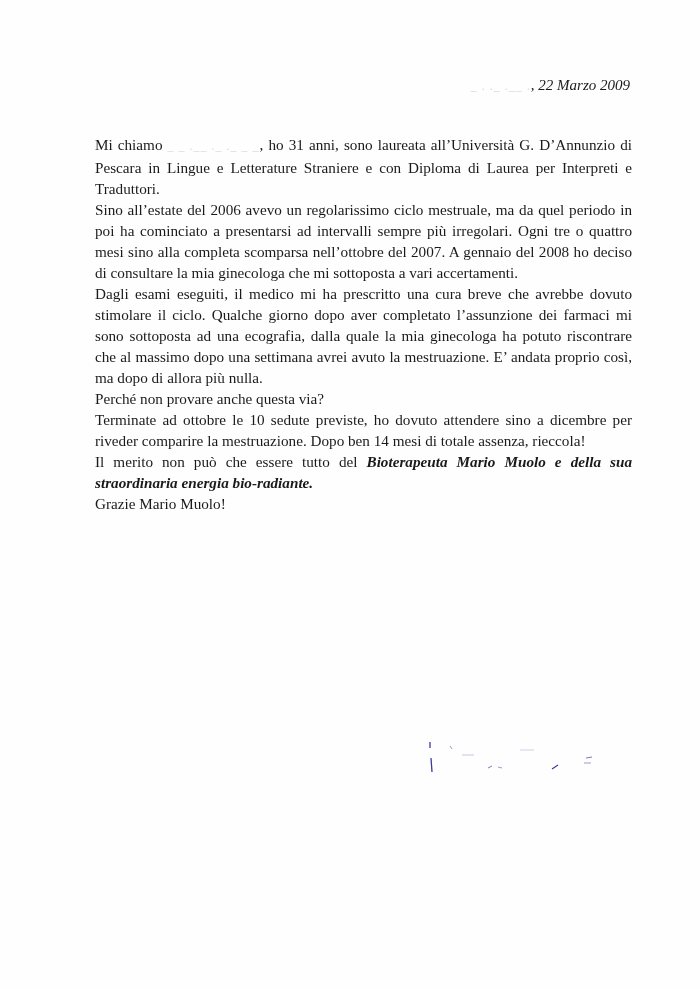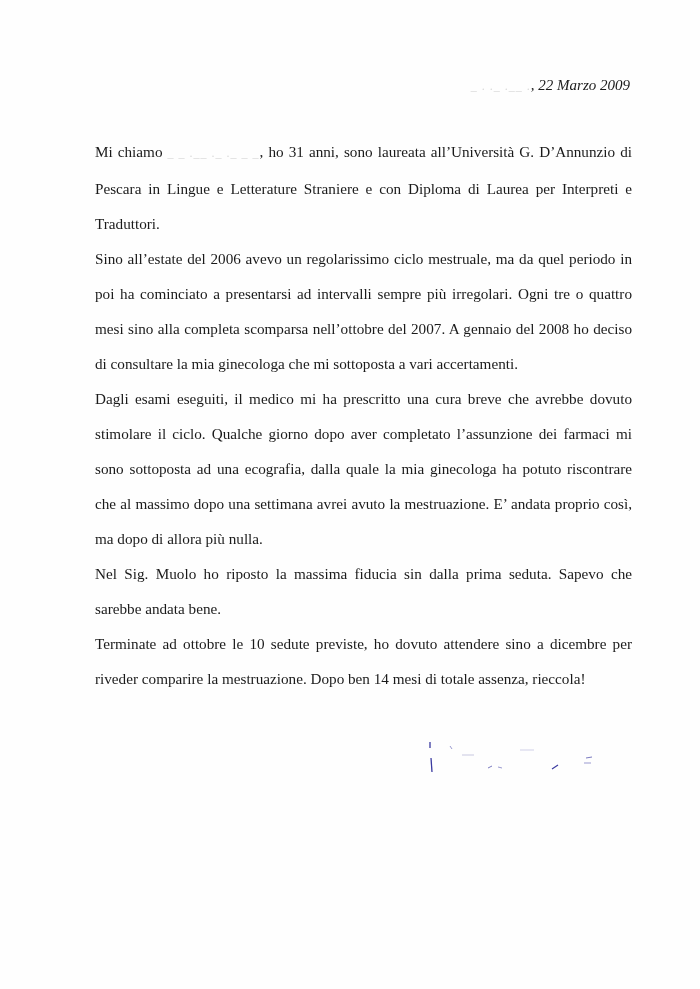--- a/index.html
+++ b/index.html
@@ -36,21 +36,21 @@
       font-style: normal;
       font-size: 12px;
       vertical-align: baseline;
     }
     .body-text {
       position: absolute;
       left: 95px;
       width: 537px;
       top: 134px;
       font-size: 15.2px;
-      line-height: 35px;
+      line-height: 21px;
       text-align: justify;
     }
     .body-text p {
       margin: 0;
     }
     .emph {
       font-weight: bold;
       font-style: italic;
     }
     .signature {
@@ -67,22 +67,24 @@
 <div class="page">
 
   <div class="dateline">
     <span class="redacted">_ . ._ .__ .</span><span>, 22 Marzo 2009</span>
   </div>
 
   <div class="body-text">
     <p><span>Mi chiamo </span><span class="redacted">_ _ .__ ._ ._ _ _</span><span>, ho 31 anni, sono laureata all’Università G. D’Annunzio di Pescara in Lingue e Letterature Straniere e con Diploma di Laurea per Interpreti e Traduttori.</span></p>
     <p>Sino all’estate del 2006 avevo un regolarissimo ciclo mestruale, ma da quel periodo in poi ha cominciato a presentarsi ad intervalli sempre più irregolari. Ogni tre o quattro mesi sino alla completa scomparsa nell’ottobre del 2007. A gennaio del 2008 ho deciso di consultare la mia ginecologa che mi sottoposta a vari accertamenti.</p>
     <p>Dagli esami eseguiti, il medico mi ha prescritto una cura breve che avrebbe dovuto stimolare il ciclo. Qualche giorno dopo aver completato l’assunzione dei farmaci mi sono sottoposta ad una ecografia, dalla quale la mia ginecologa ha potuto riscontrare che al massimo dopo una settimana avrei avuto la mestruazione. E’ andata proprio così, ma dopo di allora più nulla.</p>
-    <p>Nel Sig. Muolo ho riposto la massima fiducia sin dalla prima seduta. Sapevo che sarebbe andata bene.</p>
+    <p>Perché non provare anche questa via?</p>
     <p>Terminate ad ottobre le 10 sedute previste, ho dovuto attendere sino a dicembre per riveder comparire la mestruazione. Dopo ben 14 mesi di totale assenza, rieccola!</p>
+    <p><span>Il merito non può che essere tutto del </span><span class="emph">Bioterapeuta Mario Muolo e della sua straordinaria energia bio-radiante.</span></p>
+    <p>Grazie Mario Muolo!</p>
   </div>
 
   <svg class="signature" viewBox="0 0 180 45">
     <line x1="6" y1="4" x2="6" y2="10" stroke="#3a3aa0" stroke-width="1.3"></line>
     <line x1="7" y1="20" x2="8" y2="34" stroke="#3a3aa0" stroke-width="1.3"></line>
     <line x1="26" y1="8" x2="28" y2="11" stroke="#9a9ad0" stroke-width="1"></line>
     <line x1="38" y1="17" x2="50" y2="17" stroke="#c8c8e0" stroke-width="1"></line>
     <line x1="64" y1="30" x2="68" y2="28" stroke="#7a7ac0" stroke-width="1"></line>
     <line x1="74" y1="29" x2="78" y2="30" stroke="#9a9ad0" stroke-width="1"></line>
     <line x1="96" y1="12" x2="110" y2="12" stroke="#d0d0e8" stroke-width="1"></line>

